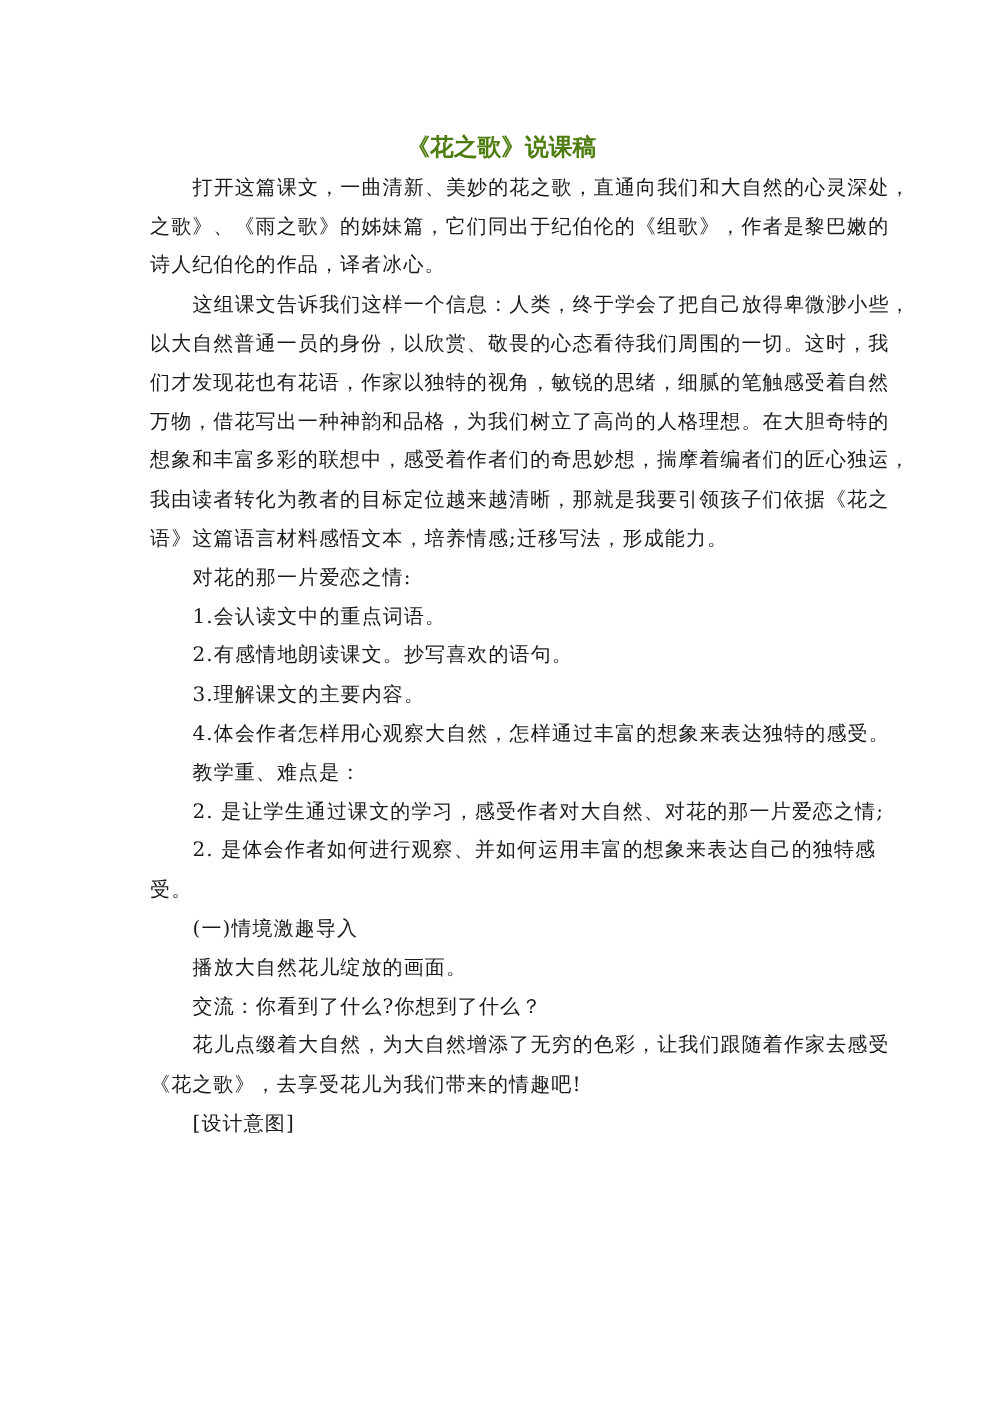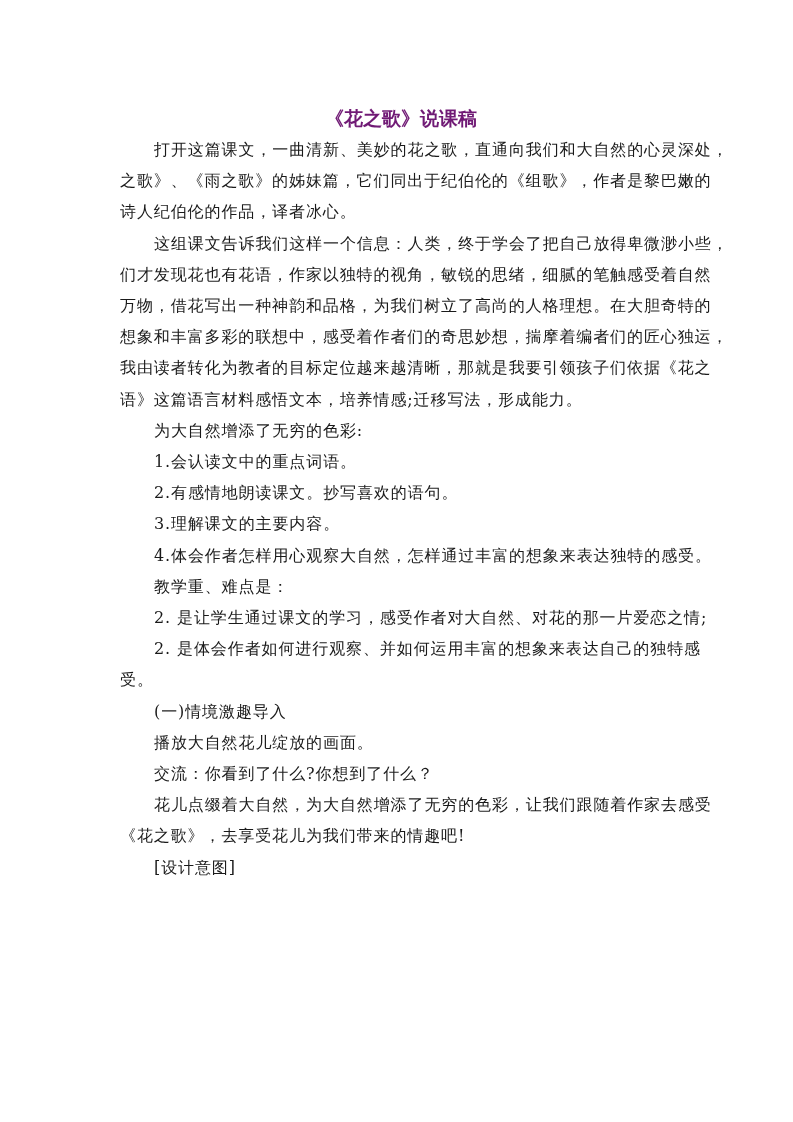--- a/index.html
+++ b/index.html
@@ -1,47 +1,48 @@
 <!DOCTYPE html>
 <html><head>
   <meta charset="utf-8">
   <style>
     html, body { margin: 0; padding: 0; background: #ffffff; }
     body { width: 793px; height: 1122px; position: relative; overflow: hidden;
       font-family: "DejaVu Serif", "Liberation Serif", serif; color: #1a1a1a; }
     .page { position: absolute; left: 120px; top: 104px; width: 562px; }
     .title { text-align: center; font-family: "DejaVu Sans", "Liberation Sans", sans-serif;
-      font-size: 19px; font-weight: bold; line-height: 28px; height: 28px; margin: 0 0 2px 0; color: #701a75; }
+      font-size: 19px; font-weight: bold; line-height: 28px; height: 28px; margin: 0 0 2px 0; color: #4d7c0f; }
     .p { font-size: 16px; line-height: 31.2px; margin: 0; text-align: justify; letter-spacing: 0.9px; }
     .ind { text-indent: 34px; }
     .line { display: block; white-space: nowrap; }
   </style>
 </head>
 <body>
 
 <div class="page">
   <h1 class="title">《花之歌》说课稿</h1>
 
   <p class="p ind">
     <span class="line">打开这篇课文，一曲清新、美妙的花之歌，直通向我们和大自然的心灵深处，</span>
     <span class="line" style="text-indent:0">之歌》、《雨之歌》的姊妹篇，它们同出于纪伯伦的《组歌》，作者是黎巴嫩的</span>
     <span class="line" style="text-indent:0">诗人纪伯伦的作品，译者冰心。</span>
   </p>
 
   <p class="p ind">
     <span class="line">这组课文告诉我们这样一个信息：人类，终于学会了把自己放得卑微渺小些，</span>
+    <span class="line" style="text-indent:0">以大自然普通一员的身份，以欣赏、敬畏的心态看待我们周围的一切。这时，我</span>
     <span class="line" style="text-indent:0">们才发现花也有花语，作家以独特的视角，敏锐的思绪，细腻的笔触感受着自然</span>
     <span class="line" style="text-indent:0">万物，借花写出一种神韵和品格，为我们树立了高尚的人格理想。在大胆奇特的</span>
     <span class="line" style="text-indent:0">想象和丰富多彩的联想中，感受着作者们的奇思妙想，揣摩着编者们的匠心独运，</span>
     <span class="line" style="text-indent:0">我由读者转化为教者的目标定位越来越清晰，那就是我要引领孩子们依据《花之</span>
     <span class="line" style="text-indent:0">语》这篇语言材料感悟文本，培养情感;迁移写法，形成能力。</span>
   </p>
 
   <p class="p ind">
-      <span class="line">为大自然增添了无穷的色彩:</span>
+      <span class="line">对花的那一片爱恋之情:</span>
     </p>
   <p class="p ind">
       <span class="line">1.会认读文中的重点词语。</span>
     </p>
   <p class="p ind">
       <span class="line">2.有感情地朗读课文。抄写喜欢的语句。</span>
     </p>
   <p class="p ind">
       <span class="line">3.理解课文的主要内容。</span>
     </p>

